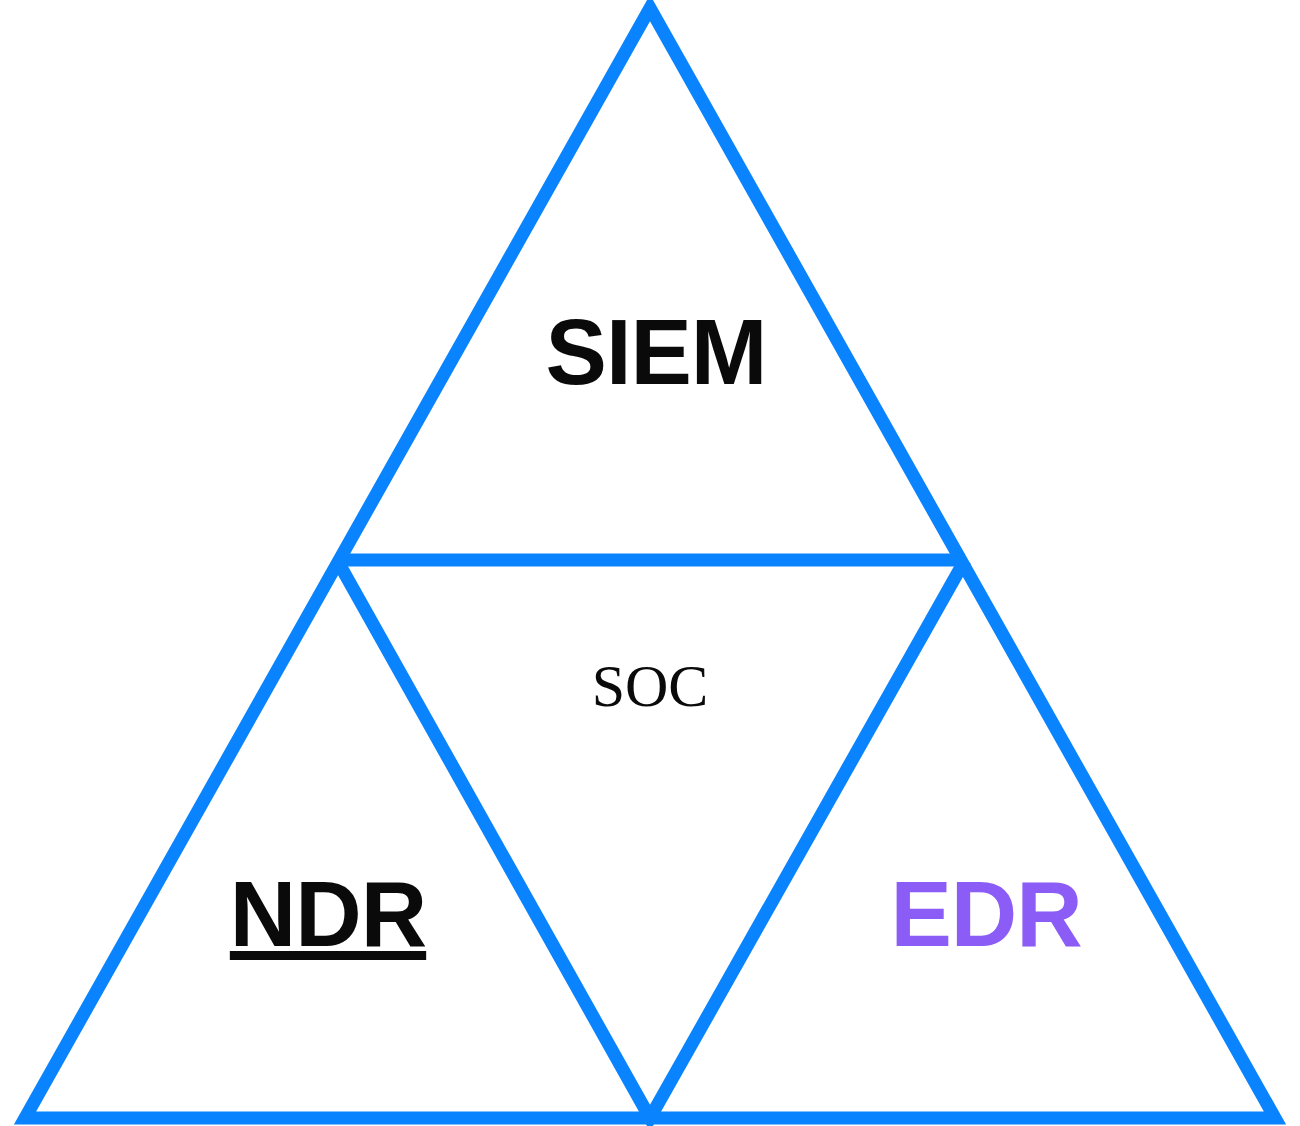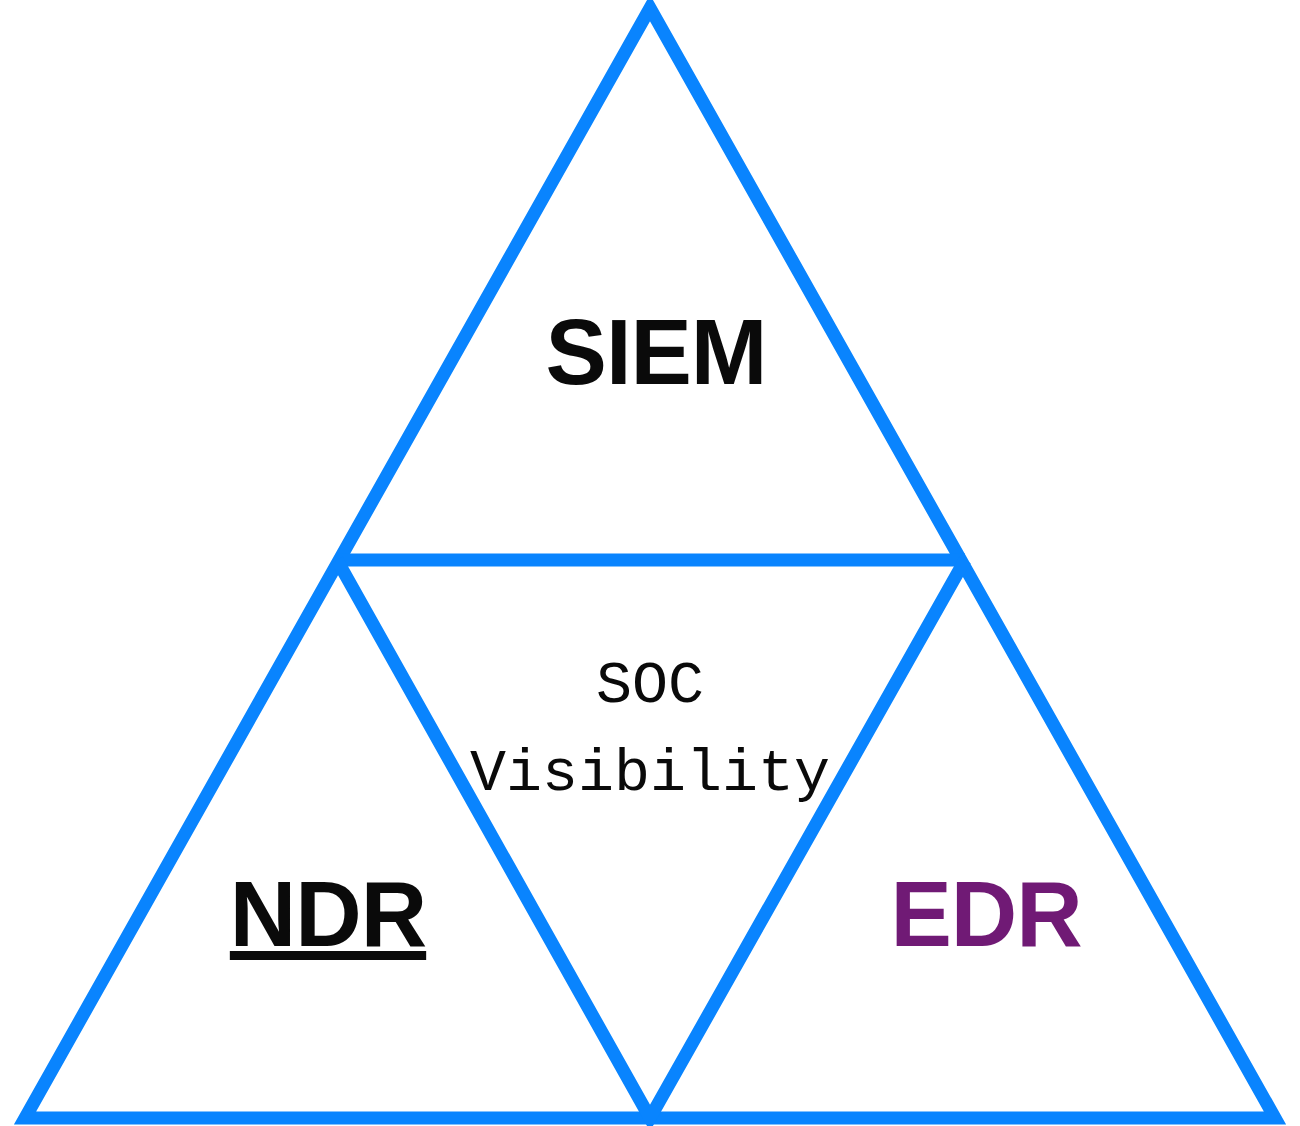--- a/index.html
+++ b/index.html
@@ -66,21 +66,21 @@
   #center-label {
     position: absolute;
     left: 650px;
     top: 642px;
     transform: translateX(-50%);
     width: 460px;
     margin: 0;
     padding: 0;
     text-align: center;
     color: #0a0a0a;
-    font-family: Liberation Mono, monospace;
+    font-family: Liberation Serif, serif;
     font-weight: normal;
     font-size: 60px;
     line-height: 88px;
     letter-spacing: 0px;
     white-space: nowrap;
     user-select: none;
   }
   .center-line {
     display: block;
   }
@@ -97,20 +97,19 @@
     <line class="tri-stroke divider-line" x1="337" y1="560" x2="965" y2="560" stroke="#0984fe" stroke-width="13"></line>
 
     <polyline class="tri-stroke inner-triangle" points="337,560 650,1118 965,560" stroke="#0984fe" stroke-width="13"></polyline>
 
   </svg>
 
   <div class="node-label" id="label-siem" style="color: rgb(10, 10, 10);">SIEM</div>
 
   <div class="node-label" id="label-ndr" style="color: rgb(10, 10, 10); text-decoration: underline;">NDR</div>
 
-  <div class="node-label" id="label-edr" style="color: #701a75;">EDR</div>
+  <div class="node-label" id="label-edr" style="color: #8b5cf6;">EDR</div>
 
   <div id="center-label" style="color: rgb(10, 10, 10);">
     <span class="center-line">SOC</span>
-    <span class="center-line">Visibility</span>
   </div>
 
 </div>
 
 </body></html>

